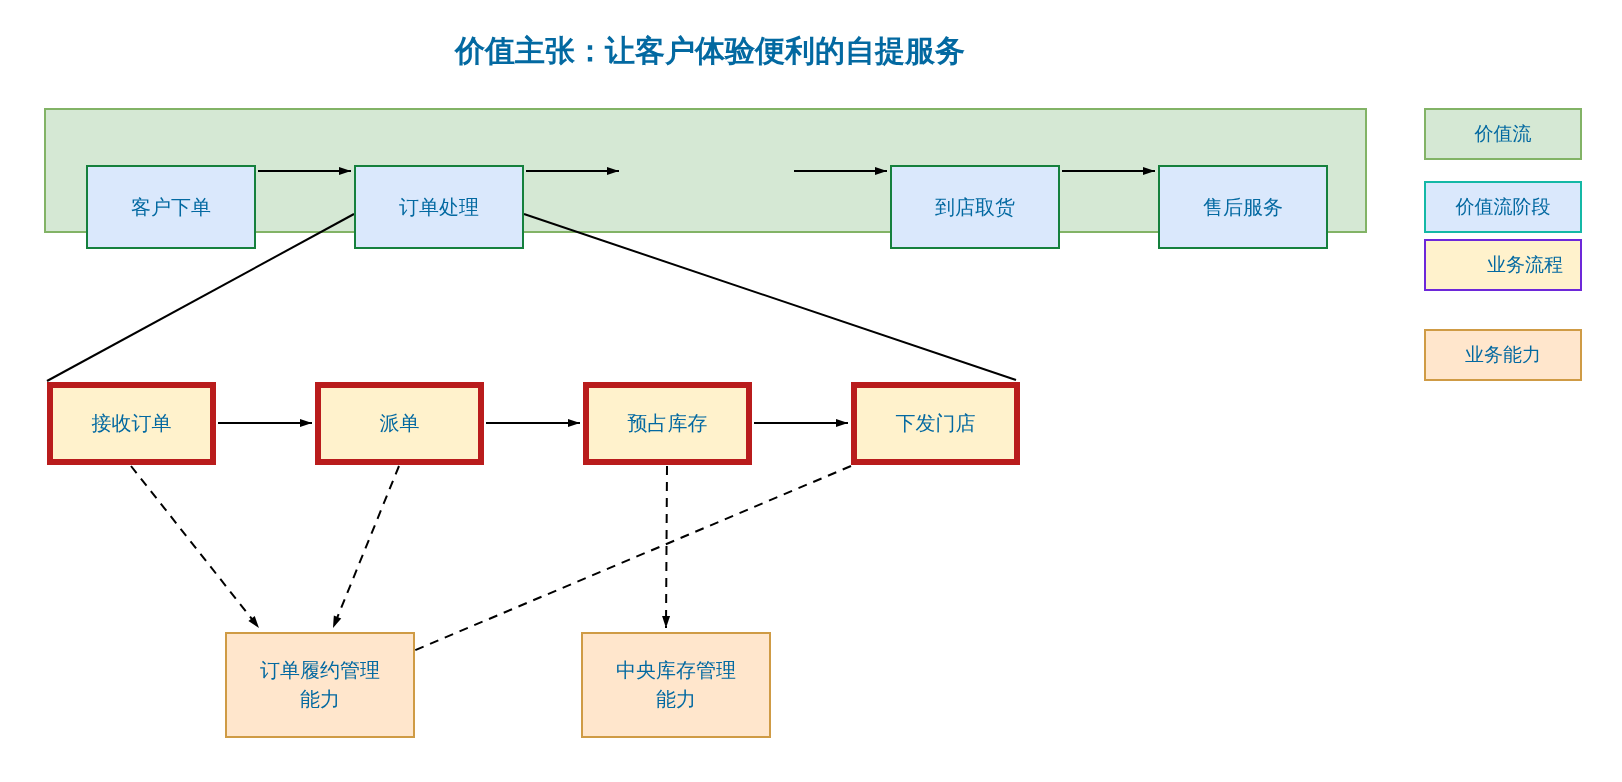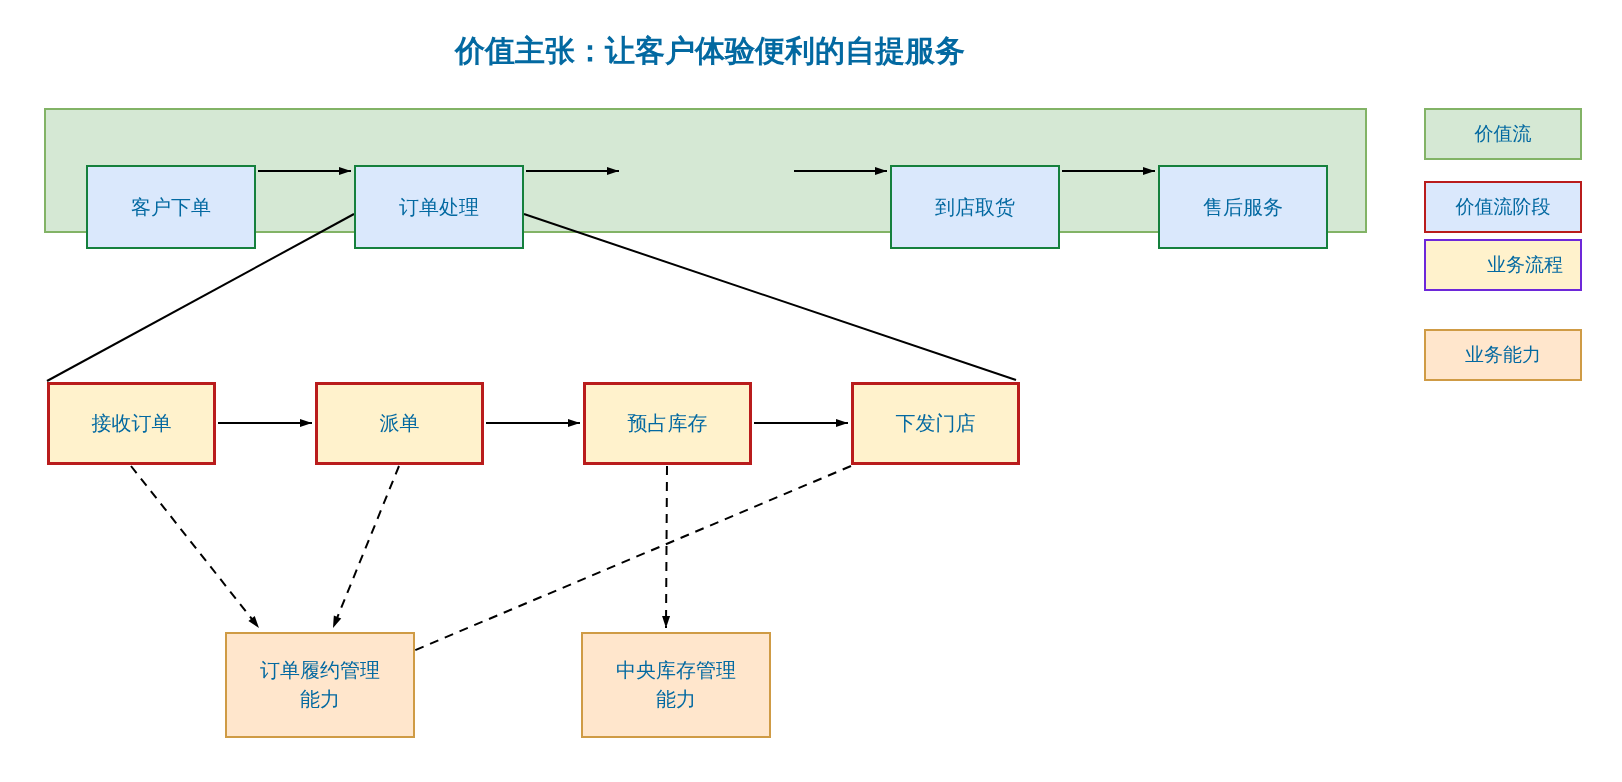--- a/index.html
+++ b/index.html
@@ -55,21 +55,21 @@
     width: 170px; height: 84px;
     top: 129px;
     background: #dae8fc;
     border: 2px solid #15803d;
     margin-top: 36px;
   }
   .process {
     width: 169px; height: 83px;
     top: 382px;
     background: #fff2cc;
-    border: 3px solid #b91c1c;
+    border: 6px solid #b91c1c;
   }
   .capability {
     width: 190px; height: 106px;
     top: 632px;
     background: #ffe6cc;
     border: 2px solid #cf9b45;
     white-space: pre-line;
     line-height: 1.45;
   }
   .legend-box {
@@ -79,21 +79,21 @@
     height: 52px;
     display: flex;
     align-items: center;
     justify-content: center;
     font-size: 19px;
     font-weight: 500;
     box-sizing: border-box;
     z-index: 3;
   }
   .legend-value-stream   { top: 108px; background: #d5e8d4; border: 2px solid #82b366; }
-  .legend-stage          { top: 181px; background: #dae8fc; border: 2px solid #b91c1c; }
+  .legend-stage          { top: 181px; background: #dae8fc; border: 2px solid #14b8a6; }
   .legend-process        { top: 239px; background: #fff2cc; border: 2px solid #6d28d9; padding-left: 44px; }
   .legend-capability     { top: 329px; background: #ffe6cc; border: 2px solid #cf9b45; }
 </style>
 </head>
 <body>
 
 <div class="canvas">
 
   <div class="title">价值主张：让客户体验便利的自提服务</div>
 

